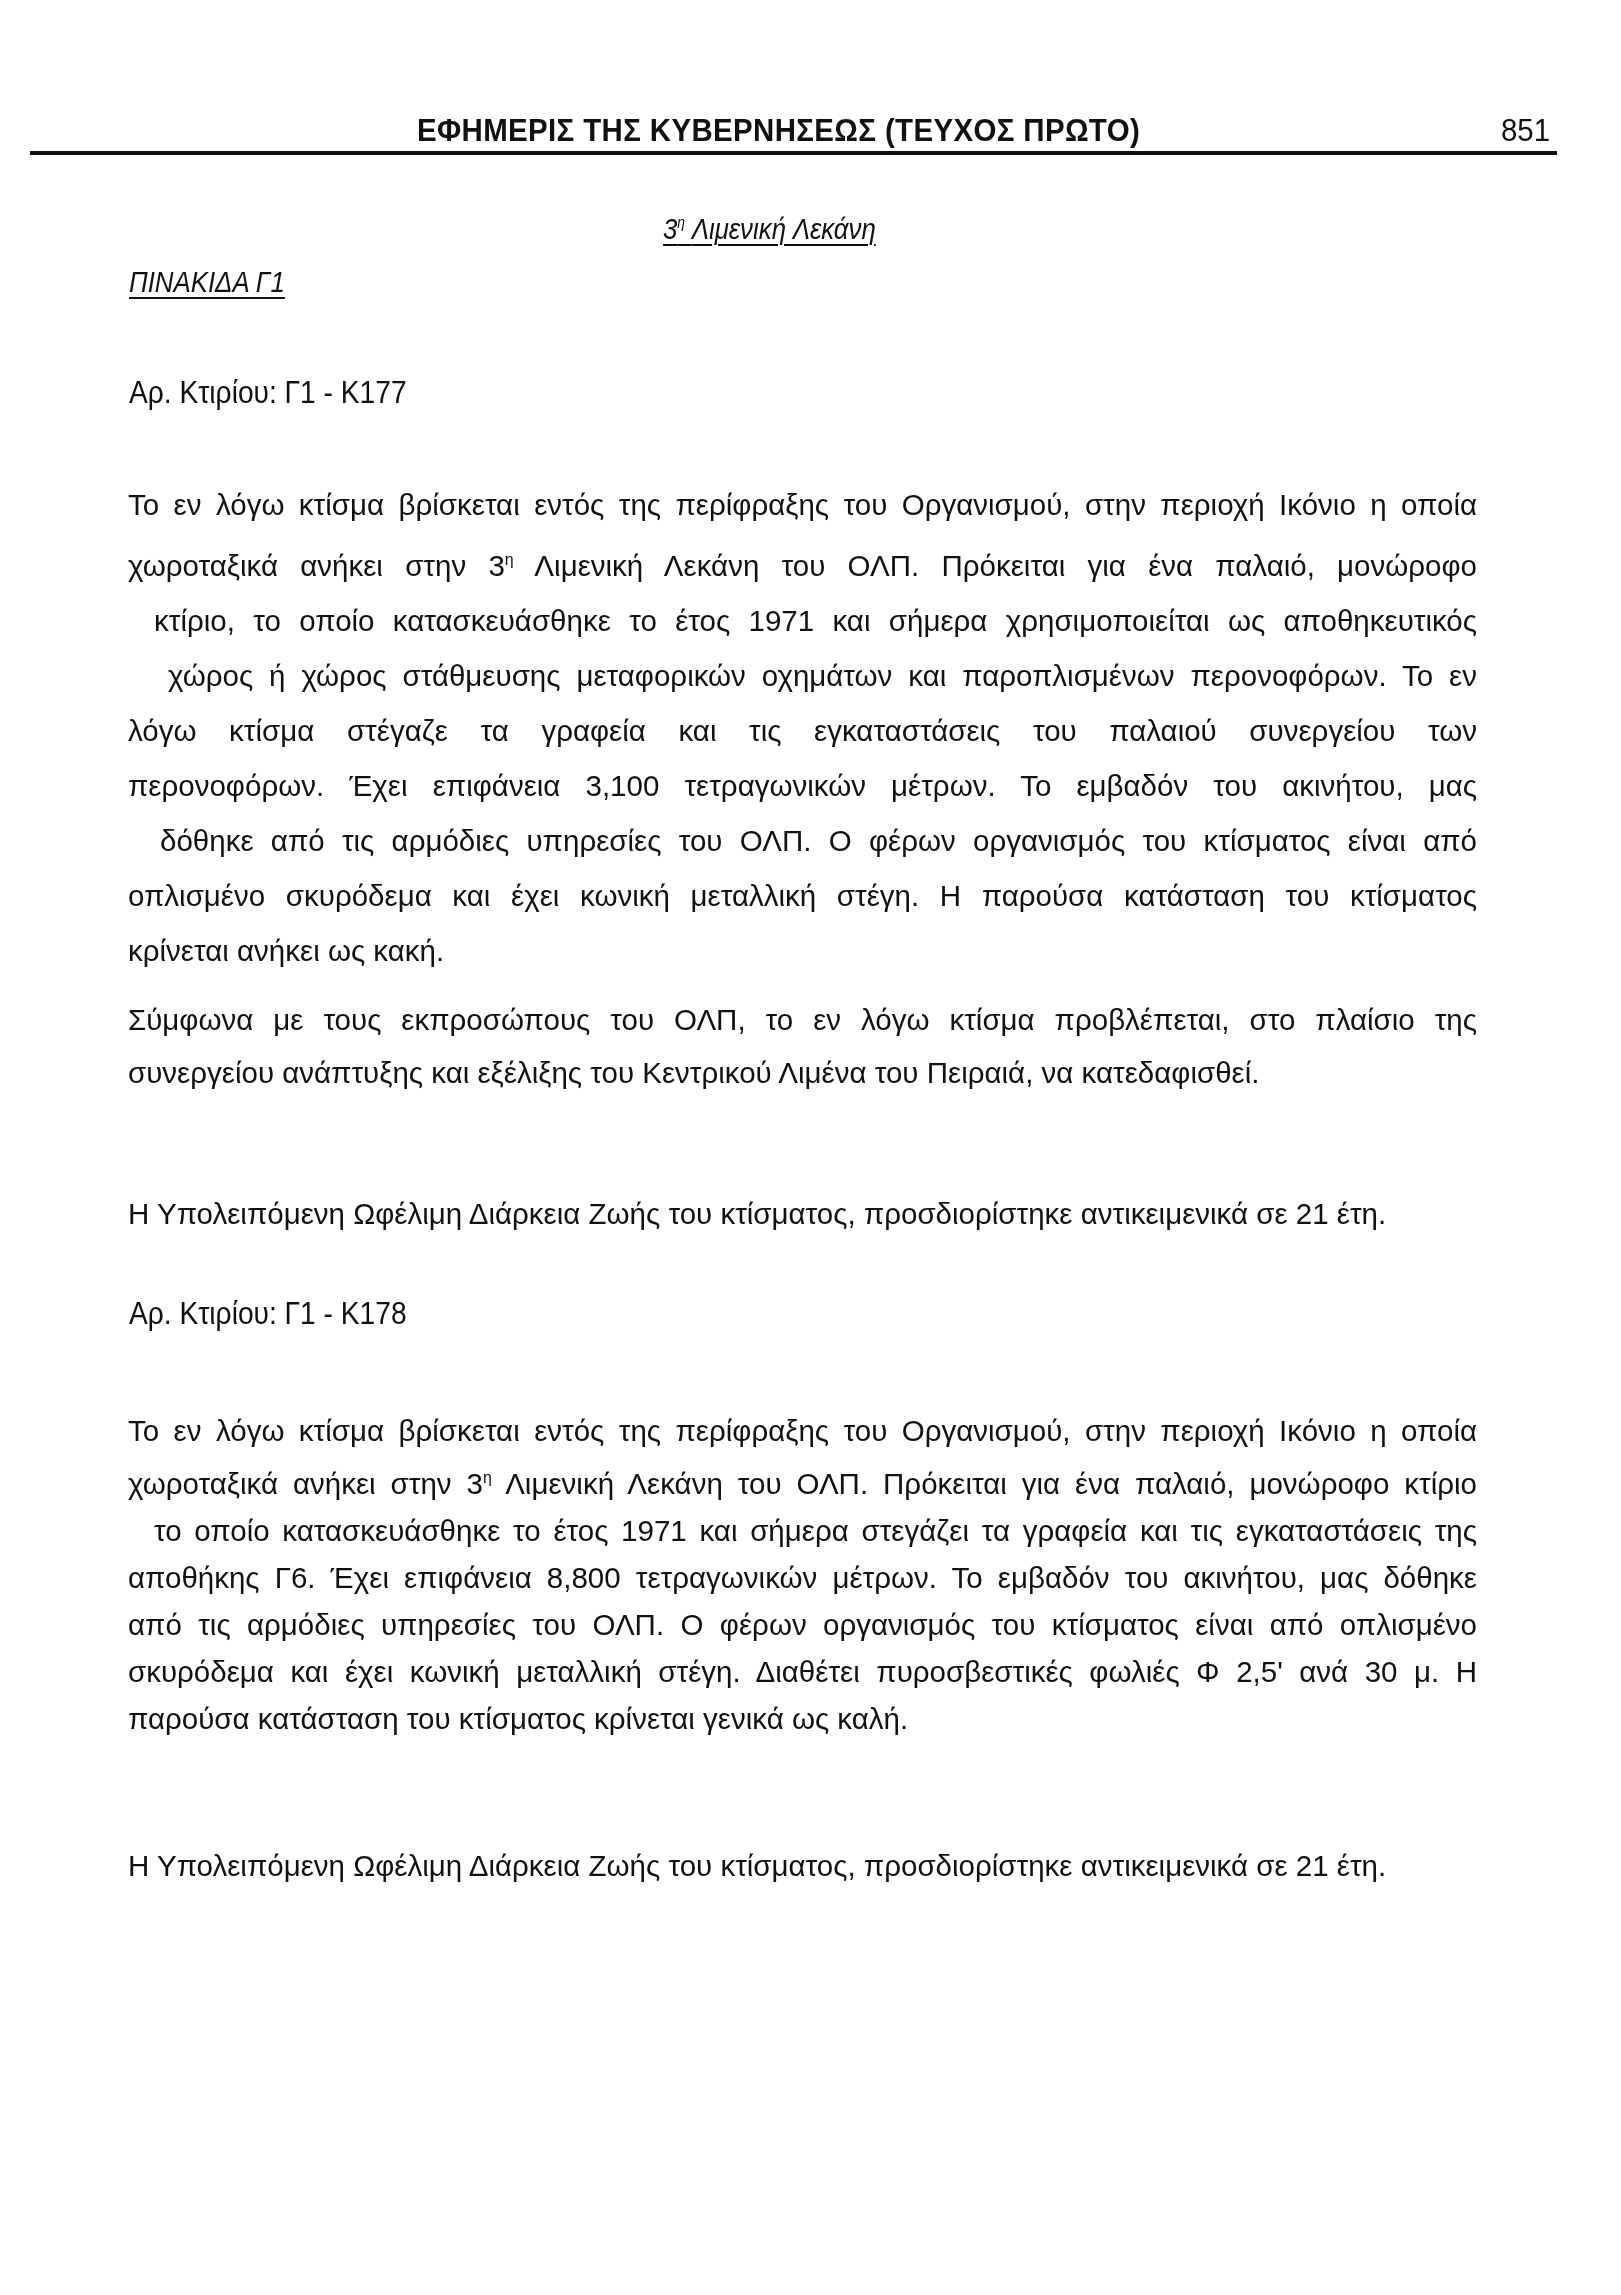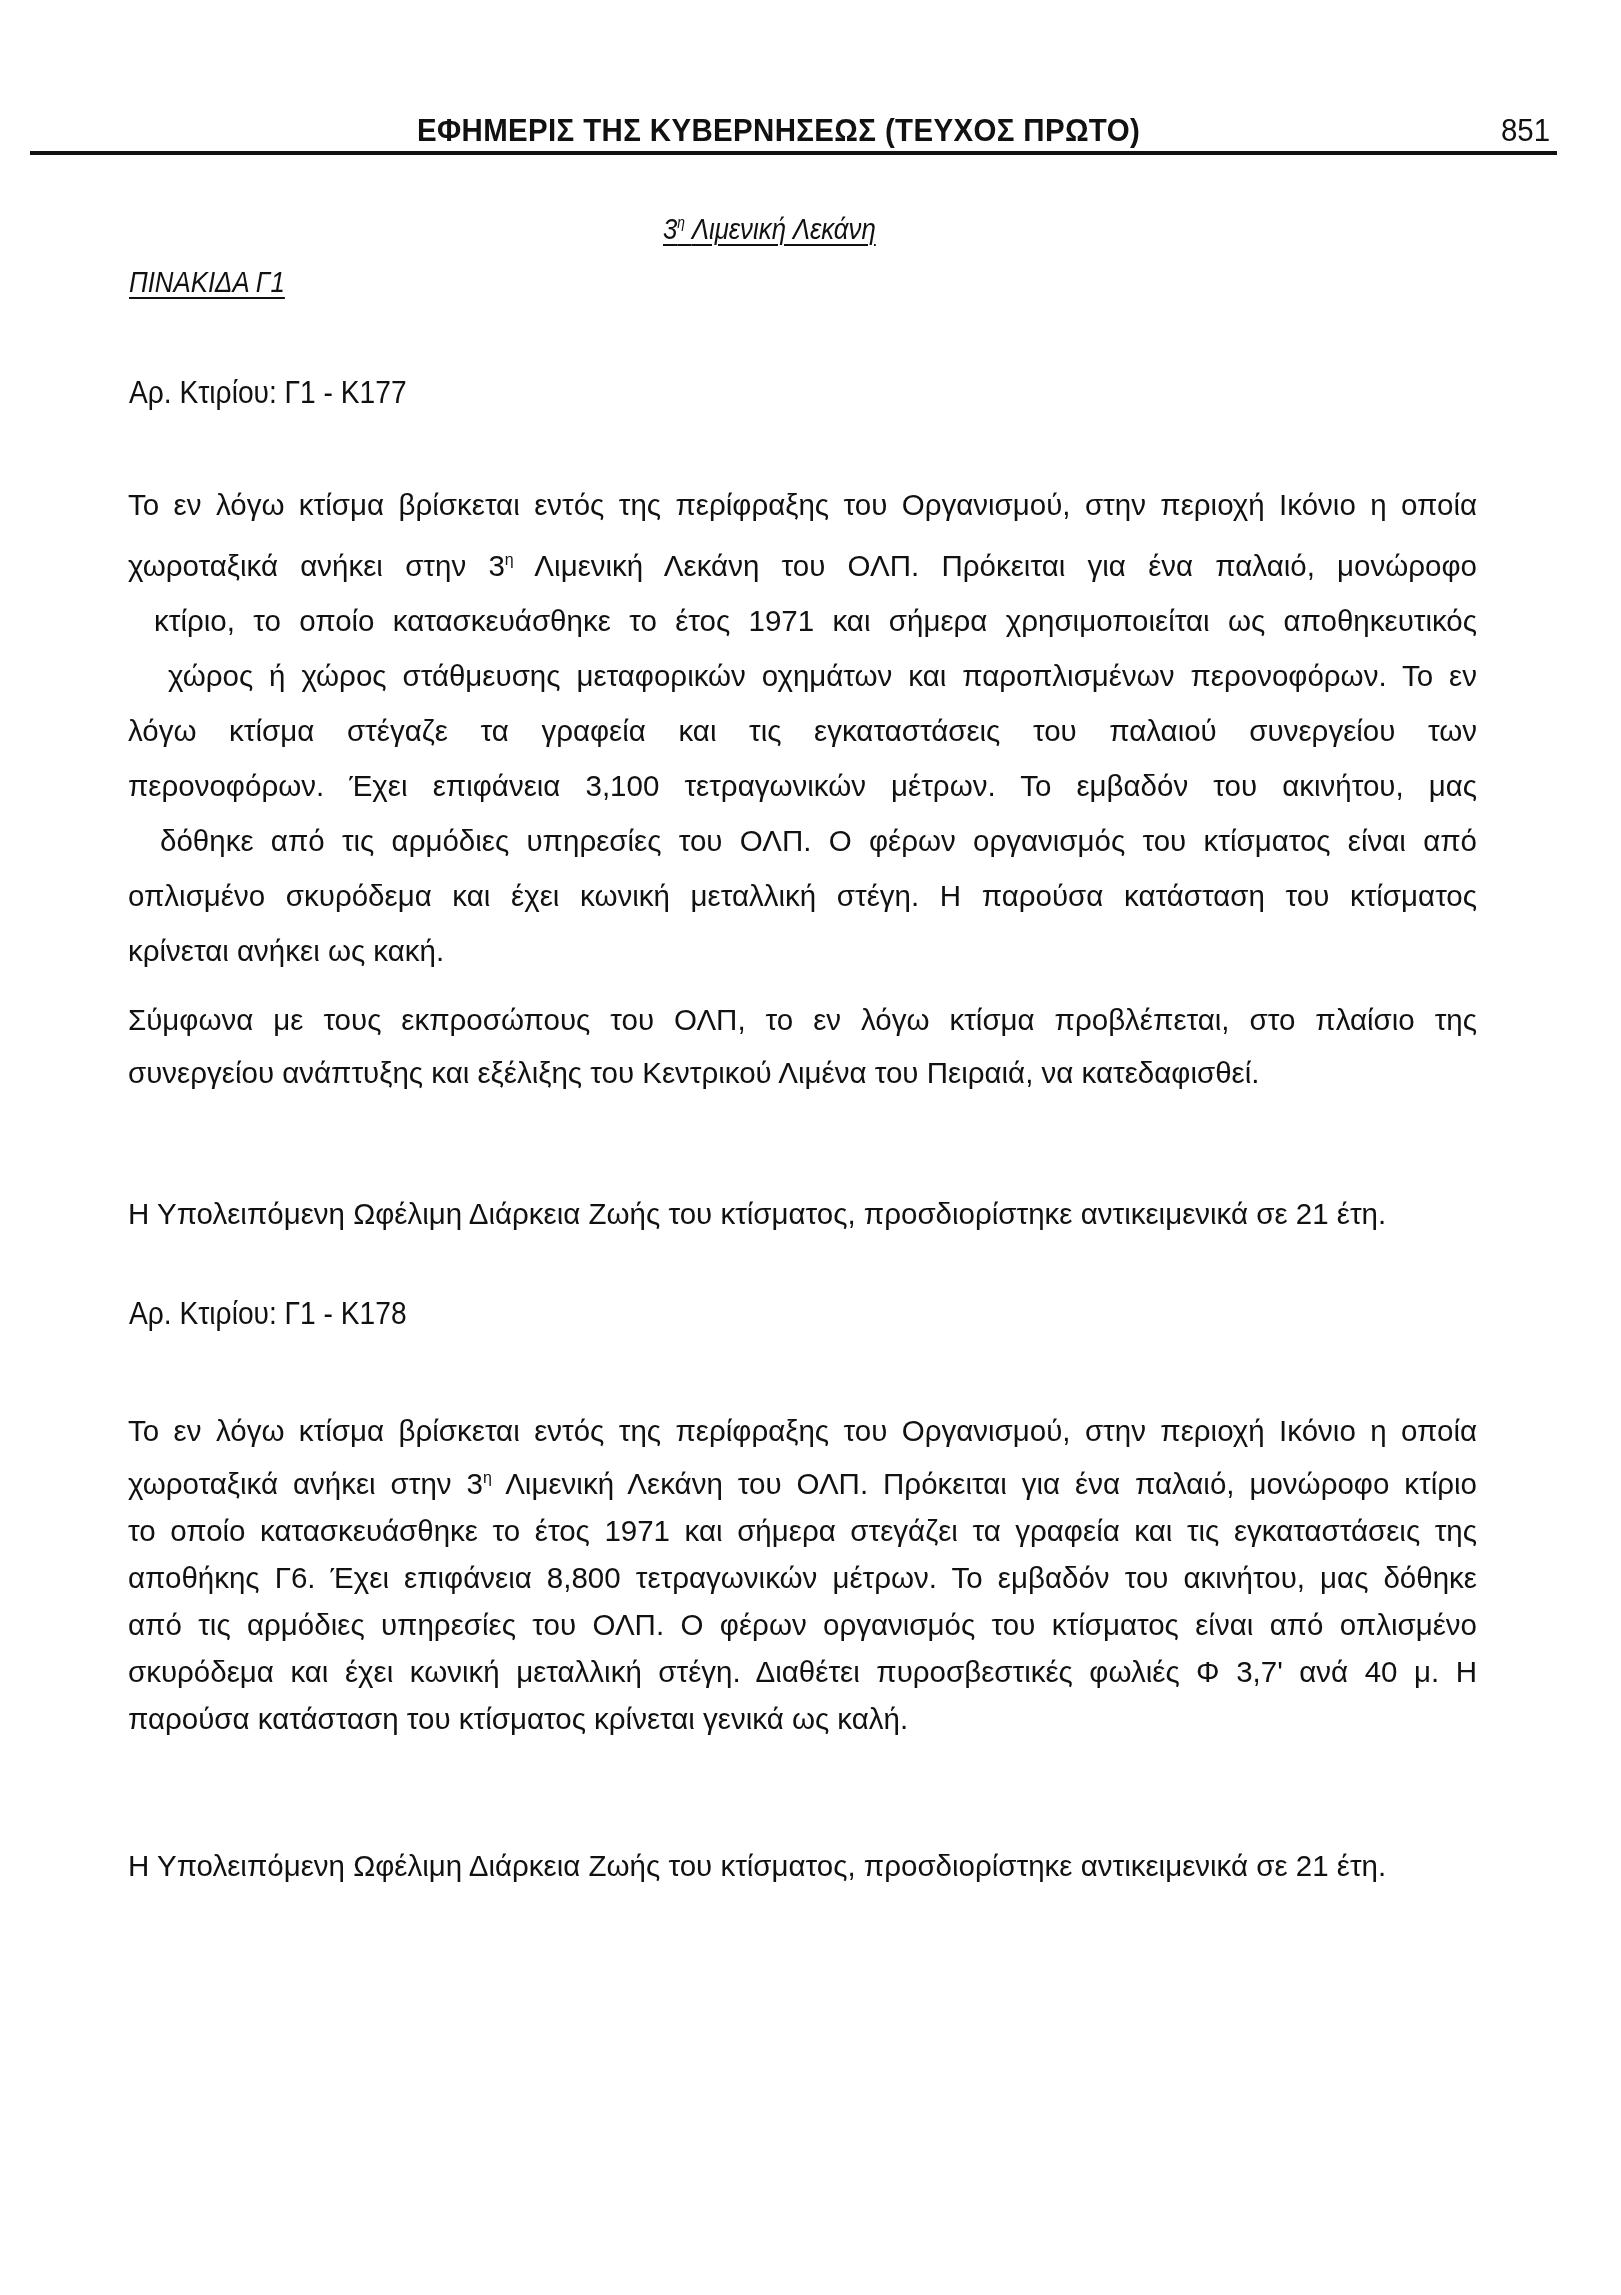--- a/index.html
+++ b/index.html
@@ -49,23 +49,23 @@
 
 <div class="para" style="top:1187px; line-height:53px;">
   <span class="line last" style="display: block;">Η Υπολειπόμενη Ωφέλιμη Διάρκεια Ζωής του κτίσματος, προσδιορίστηκε αντικειμενικά σε 21 έτη.</span>
 </div>
 
 <div class="abs building-heading" style="top:1295px;">Αρ. Κτιρίου: Γ1 - Κ178</div>
 
 <div class="para" style="top:1407px; line-height:47px;">
   <span class="line" style="display: block;">Το εν λόγω κτίσμα βρίσκεται εντός της περίφραξης του Οργανισμού, στην περιοχή Ικόνιο η οποία</span>
   <span class="line" style="display: block;"><span>χωροταξικά ανήκει στην 3</span><sup>η</sup><span> Λιμενική Λεκάνη του ΟΛΠ. Πρόκειται για ένα παλαιό, μονώροφο κτίριο</span></span>
-  <span class="line" style="display: block;">το οποίο κατασκευάσθηκε το έτος 1971 και σήμερα στεγάζει τα γραφεία και τις εγκαταστάσεις της</span>
+  <span class="line" style="display: block; margin-left: 26px;">το οποίο κατασκευάσθηκε το έτος 1971 και σήμερα στεγάζει τα γραφεία και τις εγκαταστάσεις της</span>
   <span class="line" style="display: block;">αποθήκης Γ6. Έχει επιφάνεια 8,800 τετραγωνικών μέτρων. Το εμβαδόν του ακινήτου, μας δόθηκε</span>
   <span class="line" style="display: block;">από τις αρμόδιες υπηρεσίες του ΟΛΠ. Ο φέρων οργανισμός του κτίσματος είναι από οπλισμένο</span>
-  <span class="line" style="display: block;">σκυρόδεμα και έχει κωνική μεταλλική στέγη. Διαθέτει πυροσβεστικές φωλιές Φ 3,7' ανά 40 μ. Η</span>
+  <span class="line" style="display: block;">σκυρόδεμα και έχει κωνική μεταλλική στέγη. Διαθέτει πυροσβεστικές φωλιές Φ 2,5' ανά 30 μ. Η</span>
   <span class="line last" style="display: block;">παρούσα κατάσταση του κτίσματος κρίνεται γενικά ως καλή.</span>
 </div>
 
 <div class="para" style="top:1842px; line-height:47px;">
   <span class="line last" style="display: block;">Η Υπολειπόμενη Ωφέλιμη Διάρκεια Ζωής του κτίσματος, προσδιορίστηκε αντικειμενικά σε 21 έτη.</span>
 </div>
 
 
 </body></html>

